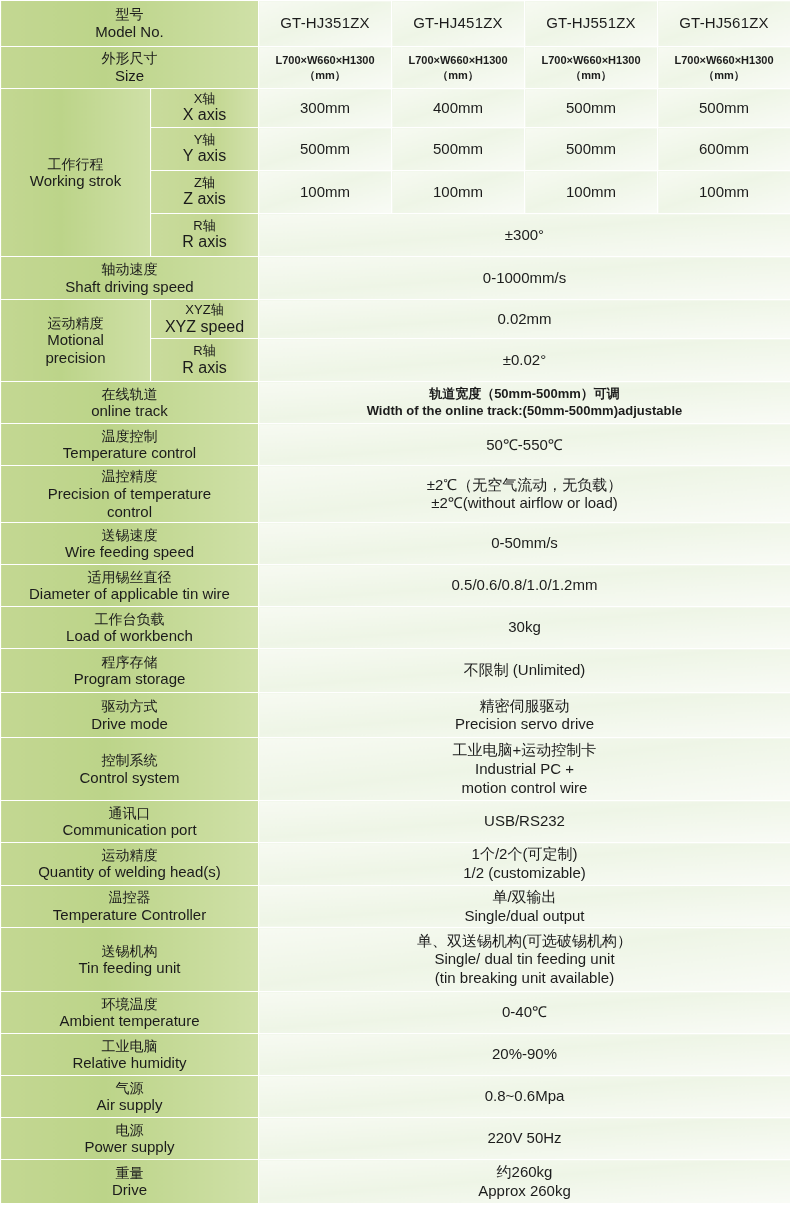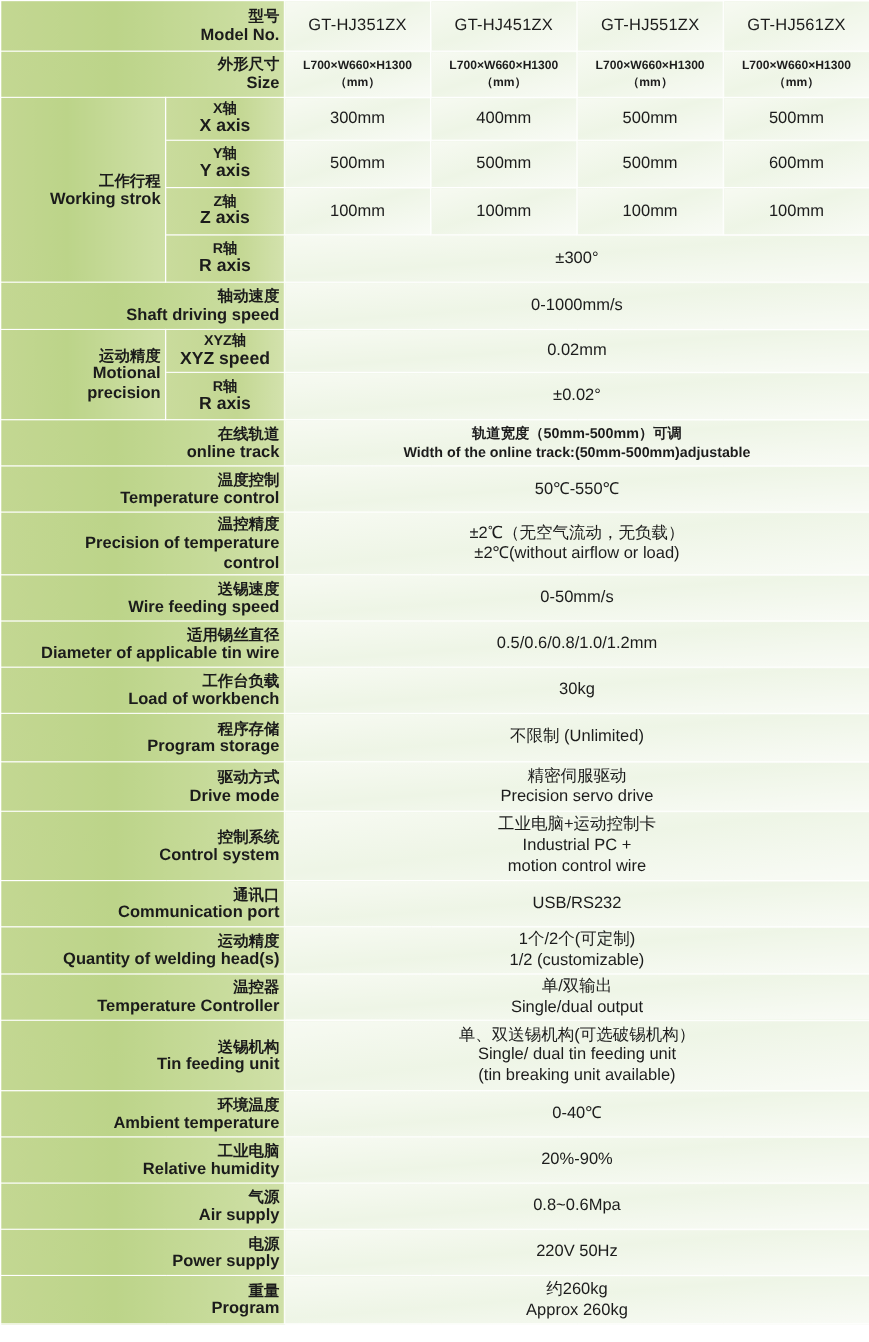--- a/index.html
+++ b/index.html
@@ -22,29 +22,28 @@
     border: 1px solid #ffffff;
     vertical-align: middle;
     text-align: center;
     padding: 2px 4px;
     box-sizing: border-box;
   }
   
   td.label {
     background: linear-gradient(to right, #c3d792 0%, #bcd489 40%, #cfe0a7 100%);
     color: #1b1b1b;
-    font-weight: bold;
+    font-weight: normal;
     font-size: 15px;
     line-height: 1.18;
-    text-align: right;
   }
   td.label-sub {
     background: linear-gradient(to right, #c9db9c 0%, #c3d792 60%, #d3e2ad 100%);
     color: #1b1b1b;
-    font-weight: bold;
+    font-weight: normal;
     font-size: 14px;
     line-height: 1.18;
     margin-left: 40px;
   }
   
   td.value {
     background: linear-gradient(to bottom right, #f7faf2 0%, #eef5e6 45%, #f9fbf6 100%);
     color: #1c1c1c;
     font-size: 15px;
     line-height: 1.25;
@@ -345,21 +344,21 @@
       <td class="label" colspan="2" style="height:42px">
         <span class="cn">电源</span>
         <span class="en">Power supply</span>
       </td>
       <td class="value" colspan="4">220V 50Hz</td>
     </tr>
 
     <tr>
       <td class="label" colspan="2" style="height:44px">
         <span class="cn">重量</span>
-        <span class="en">Program</span>
+        <span class="en">Drive</span>
       </td>
       <td class="value" colspan="4">
         <span class="line">约260kg</span>
         <span class="line">Approx 260kg</span>
       </td>
     </tr>
 
   </tbody>
 </table>
 

